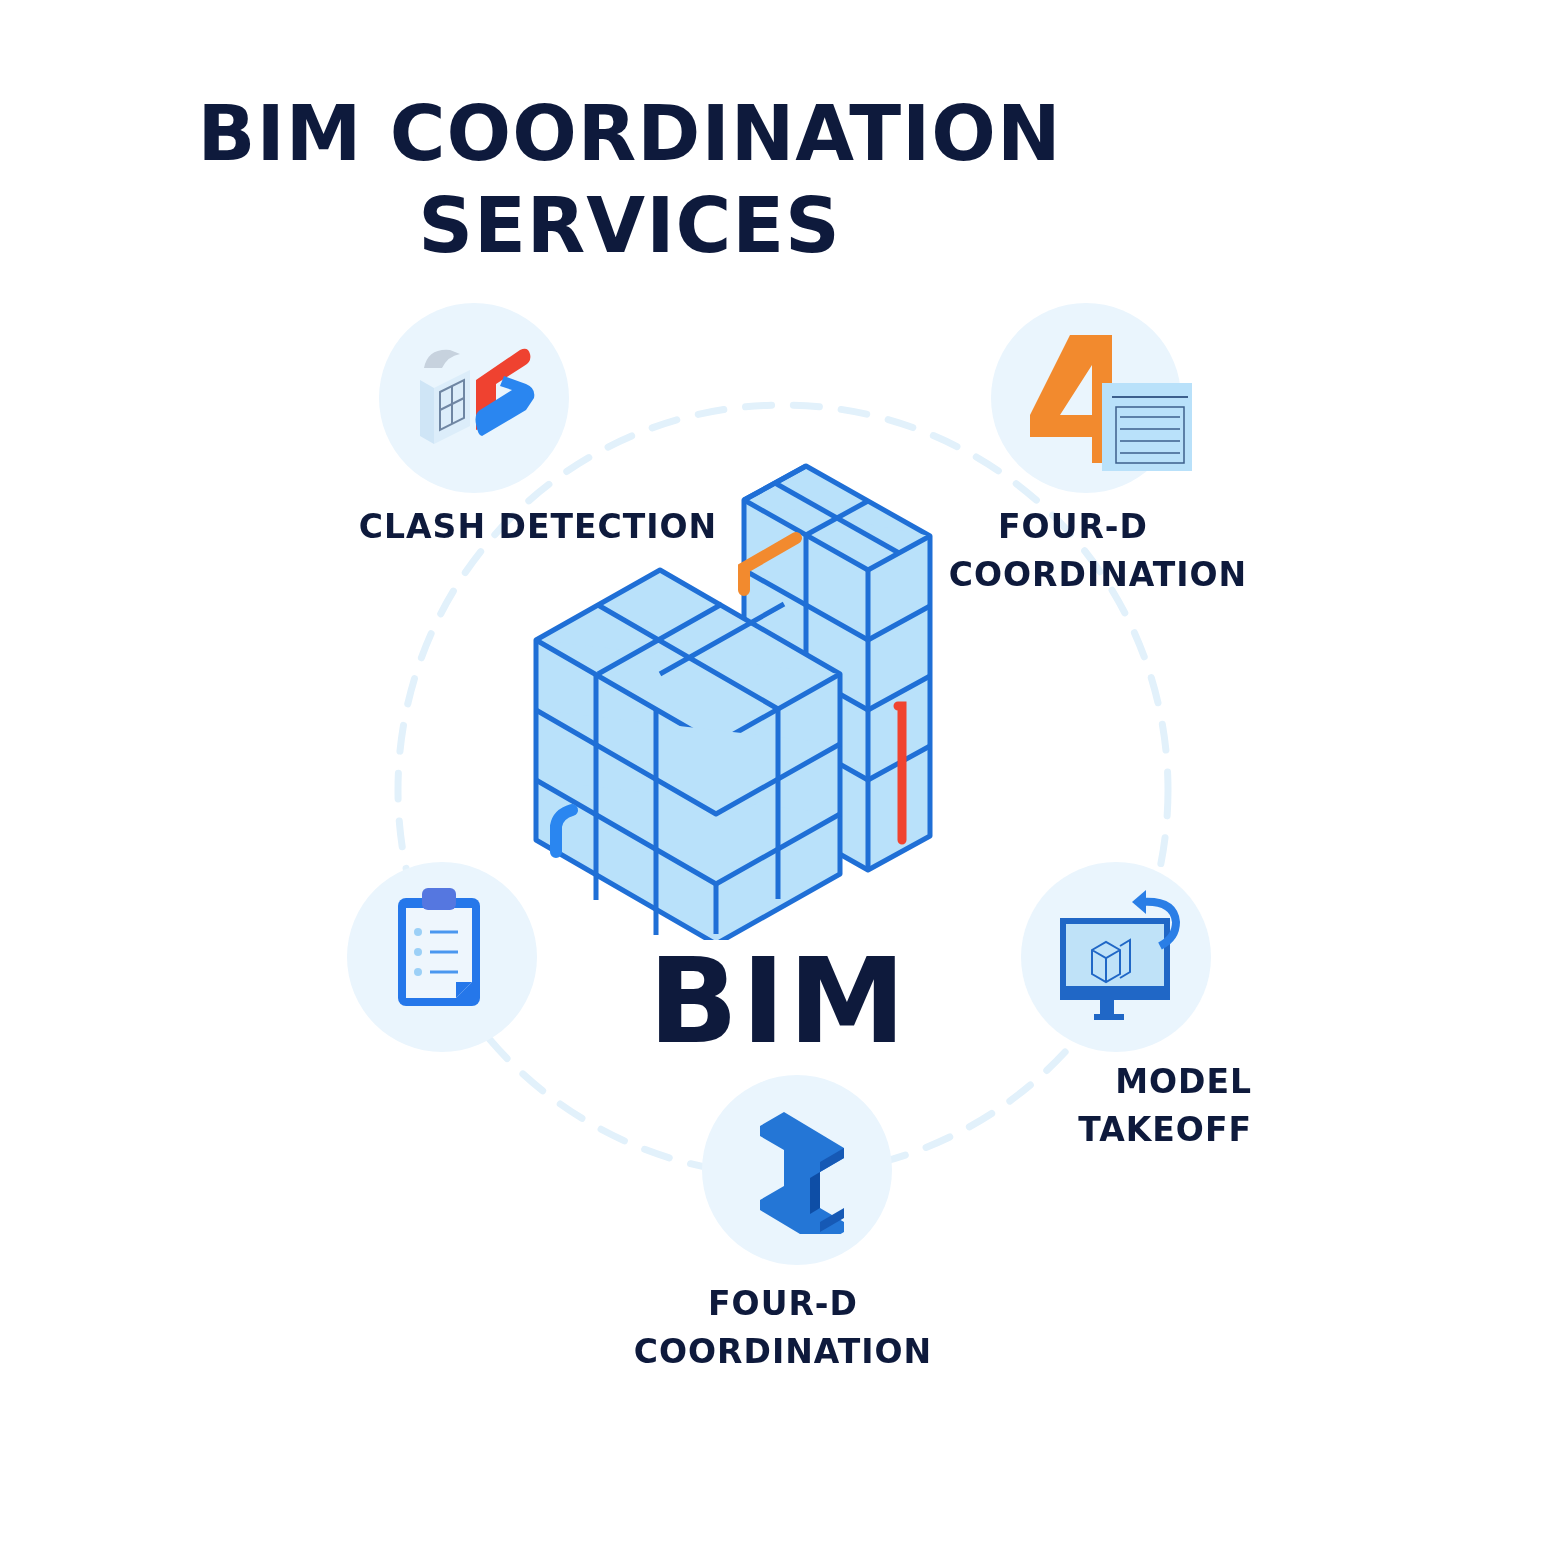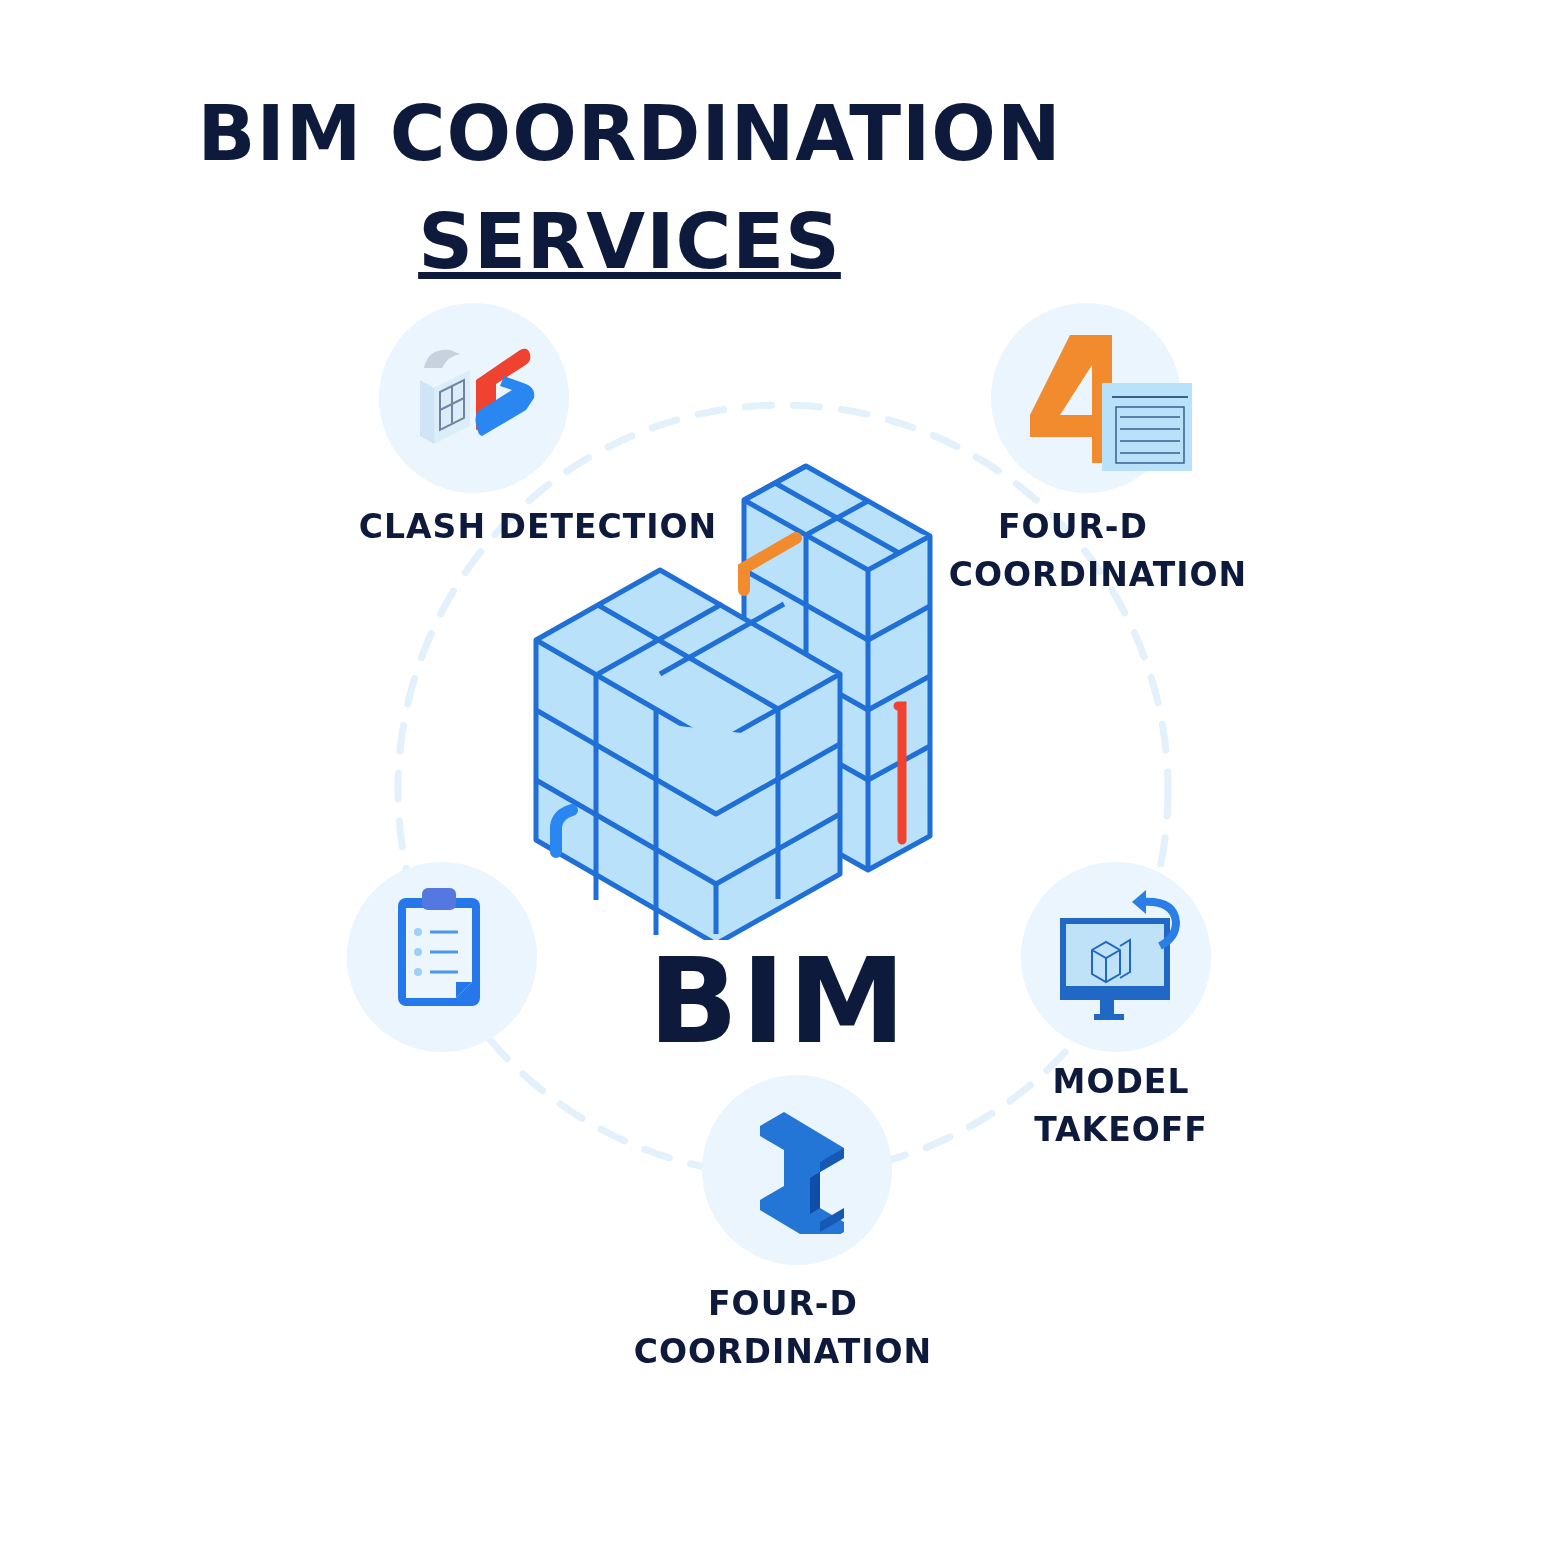--- a/index.html
+++ b/index.html
@@ -1,21 +1,21 @@
 <!DOCTYPE html>
 <html><head>
 <meta charset="utf-8">
 <style>
   html, body { margin:0; padding:0; background:#ffffff; }
   body { width:1563px; height:1563px; position:relative; overflow:hidden;
          font-family:"DejaVu Sans", "Liberation Sans", sans-serif; color:#0e1a3c; }
   .title { position:absolute; left:0; width:1259px; text-align:center;
            font-weight:bold; font-size:76px; letter-spacing:1px; color:#0e1a3c; line-height:1; }
   .title.l1 { top:96px; }
-  .title.l2 { top:204px;text-decoration:underline; }
+  .title.l2 { top:188px; }
   svg.bg { position:absolute; left:0; top:0; }
   .circle { position:absolute; width:190px; height:190px; border-radius:50%; background:#eaf5fd; }
   .icon { position:absolute; }
   .label { position:absolute; text-align:center; font-weight:bold; font-size:33px;
            color:#0e1a3c; line-height:48px; letter-spacing:1px; white-space:nowrap; }
   .bim { position:absolute; left:0; width:1557px; top:942px; text-align:center;
          font-weight:bold; font-size:118px; color:#0e1a3c; line-height:1; letter-spacing:3px; }
 </style>
 </head>
 <body>
@@ -116,20 +116,20 @@
 
 <div class="label" style="left:340px;top:503px;width:396px;">
   <div>CLASH DETECTION</div>
 </div>
 <div class="label" style="left:920px;top:503px;width:356px;">
   <div style="margin-left:-50px;">FOUR-D</div>
   <div>COORDINATION</div>
 </div>
 <div class="label" style="left:300px;top:1058px;width:284px;">
 </div>
-<div class="label" style="left:990px;top:1058px;width:262px;">
+<div class="label" style="left:990px;top:1058px;width:262px;text-align:right;">
   <div>MODEL</div>
   <div>TAKEOFF</div>
 </div>
 <div class="label" style="left:590px;top:1280px;width:386px;">
   <div>FOUR-D</div>
   <div>COORDINATION</div>
 </div>
 
 </body></html>

